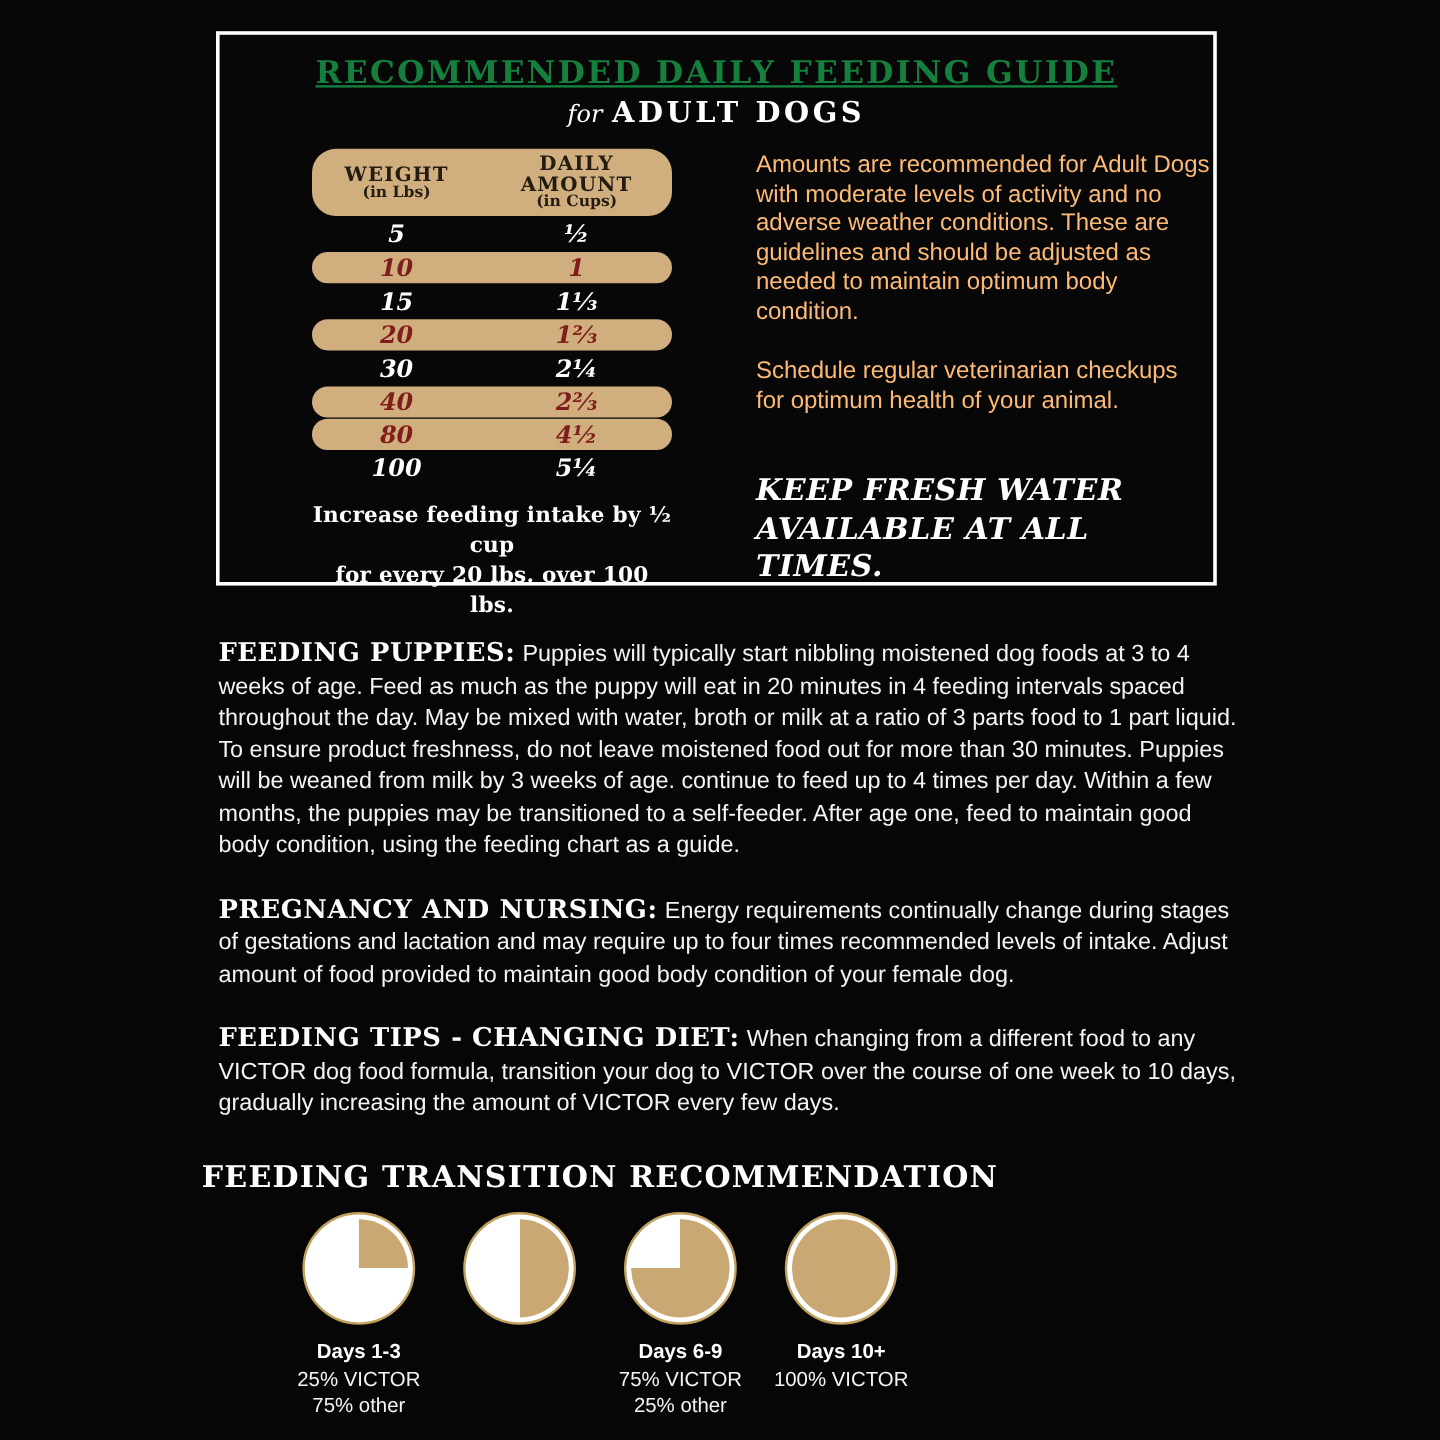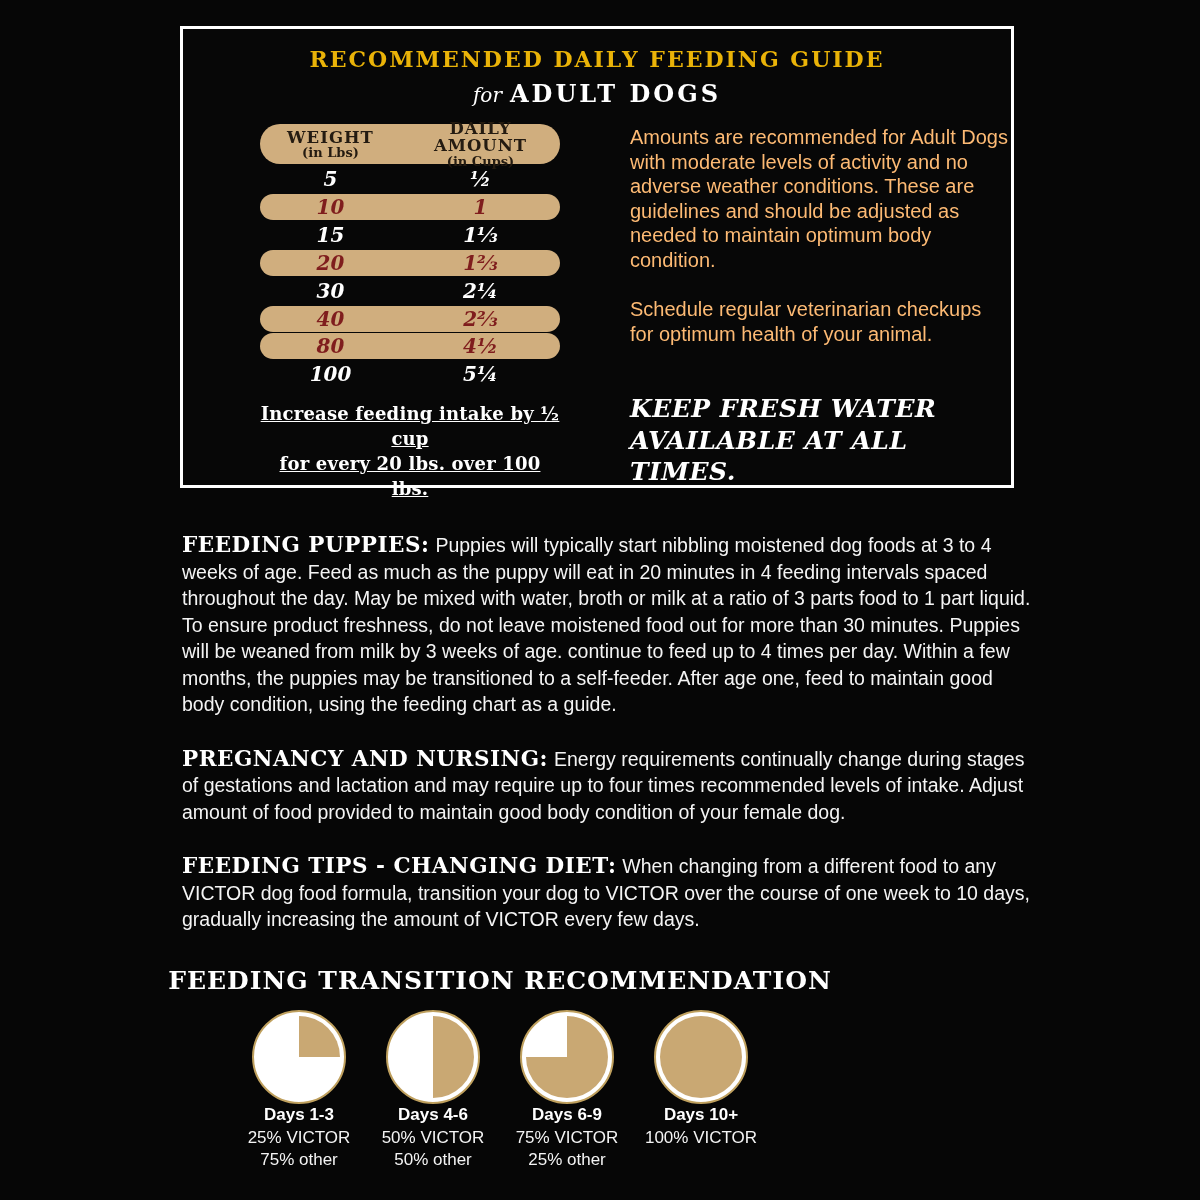--- a/index.html
+++ b/index.html
@@ -3,47 +3,47 @@
 <meta charset="utf-8">
 <style>
   * { margin:0; padding:0; box-sizing:border-box; }
   html,body { width:1200px; height:1200px; background:#060606; overflow:hidden; }
   body { position:relative; font-family:"Liberation Sans", sans-serif; color:#f2f2f2; }
 
   
   .guide-box { position:absolute; left:180px; top:26px; width:834px; height:462px;
                border:3px solid #ffffff; background:#070707; }
   .gb-title { position:absolute; top:17px; left:0; width:100%; text-align:center;
-              font-family:"DejaVu Serif", serif; font-weight:bold; font-size:22px;
-              letter-spacing:2px; color:#eab308; white-space:nowrap; }
+              font-family:"DejaVu Serif", serif; font-weight:bold; font-size:26px;
+              letter-spacing:2px; color:#15803d; white-space:nowrap;text-decoration:underline; }
   .gb-subtitle { position:absolute; top:50px; left:0; width:100%; text-align:center;
                  color:#ffffff; white-space:nowrap; }
   .gb-subtitle .for { font-family:"DejaVu Serif", serif; font-style:italic; font-size:20px;
                       letter-spacing:0; margin-right:8px; }
   .gb-subtitle .adult { font-family:"DejaVu Serif", serif; font-weight:bold; font-size:24px;
                         letter-spacing:3px; }
 
   
   .table-col { position:absolute; left:77px; top:95px; width:300px; }
-  .thead { height:40px; border-radius:20px; background:var(--tan);
+  .thead { height:56px; border-radius:20px; background:var(--tan);
            display:flex; align-items:center; color:#241b11;
            font-family:"DejaVu Serif", serif; font-weight:bold; }
   .thead .hc { text-align:center; line-height:1.05; }
   .thead .hc1 { width:47%; }
   .thead .hc2 { width:53%; }
   .thead .hl { font-size:16.5px; letter-spacing:1px; }
   .thead .hs { font-size:13px; letter-spacing:0; }
   .trow { height:28px; display:flex; align-items:center;
           font-family:"DejaVu Serif", serif; font-weight:bold; font-style:italic;
           font-size:20px; color:#ffffff; margin-top:0.5px; }
   .trow.pill { background:var(--tan); border-radius:13px; color:#7f1d1d; height:26px; margin:1px 0; }
   .trow .tw { width:47%; text-align:center; }
   .trow .ta { width:53%; text-align:center; }
   .tnote { margin-top:13px; text-align:center; font-family:"DejaVu Serif", serif;
-           font-weight:bold; font-size:18px; line-height:1.4; color:#ffffff; letter-spacing:0.2px;text-decoration:underline; }
+           font-weight:bold; font-size:18px; line-height:1.4; color:#ffffff; letter-spacing:0.2px; }
 
   
   .right-col { position:absolute; left:447px; top:96px; width:378px;
                font-size:20px; line-height:24.5px; color:#fdba74; }
   .right-col p + p { margin-top:25px; }
   .water { position:absolute; left:447px; top:364px; width:380px;
            font-family:"DejaVu Serif", serif; font-weight:bold; font-style:italic;
            font-size:25px; line-height:1.26; letter-spacing:0.5px; color:#ffffff; }
 
   
@@ -55,21 +55,21 @@
 
   
   .transition { position:absolute; left:0; top:966px; width:1000px; }
   .tr-head { text-align:center; font-family:"DejaVu Serif", serif; font-weight:bold;
              font-size:25px; letter-spacing:1px; color:#ffffff; }
   .steps { display:flex; justify-content:center; margin-top:15px; }
   .step { width:134px; text-align:center; }
   .pie { width:94px; height:94px; margin:0 auto; border-radius:50%;
          border:2px solid var(--ring); background:#ffffff; padding:4px; }
   .pie-fill { width:100%; height:100%; border-radius:50%; }
-  .step-labels { font-size:17px; line-height:22.5px; color:#f4f4f4; }
+  .step-labels { margin-top:12px; font-size:17px; line-height:22.5px; color:#f4f4f4; }
   .step-days { font-weight:bold; color:#ffffff; }
 </style>
 </head>
 <body style="background: rgb(6, 6, 6);">
 
 <div class="guide-box">
   <div class="gb-title">RECOMMENDED DAILY FEEDING GUIDE</div>
   <div class="gb-subtitle">
     <span class="for">for</span><span class="adult">ADULT DOGS</span>
   </div>
@@ -153,25 +153,20 @@
         <div class="step-days">Days 1-3</div>
         <div>25% VICTOR</div>
         <div>75% other</div>
       </div>
     </div>
 
     <div class="step">
       <div class="pie">
           <div class="pie-fill" style="background: conic-gradient(rgb(201, 168, 115) 0deg, rgb(201, 168, 115) 50%, rgb(255, 255, 255) 50%, rgb(255, 255, 255) 100%);"></div>
         </div>
-      <div class="step-labels">
-        <div class="step-days">Days 4-6</div>
-        <div>50% VICTOR</div>
-        <div>50% other</div>
-      </div>
     </div>
 
     <div class="step">
       <div class="pie">
           <div class="pie-fill" style="background: conic-gradient(rgb(201, 168, 115) 0deg, rgb(201, 168, 115) 75%, rgb(255, 255, 255) 75%, rgb(255, 255, 255) 100%);"></div>
         </div>
       <div class="step-labels">
         <div class="step-days">Days 6-9</div>
         <div>75% VICTOR</div>
         <div>25% other</div>

